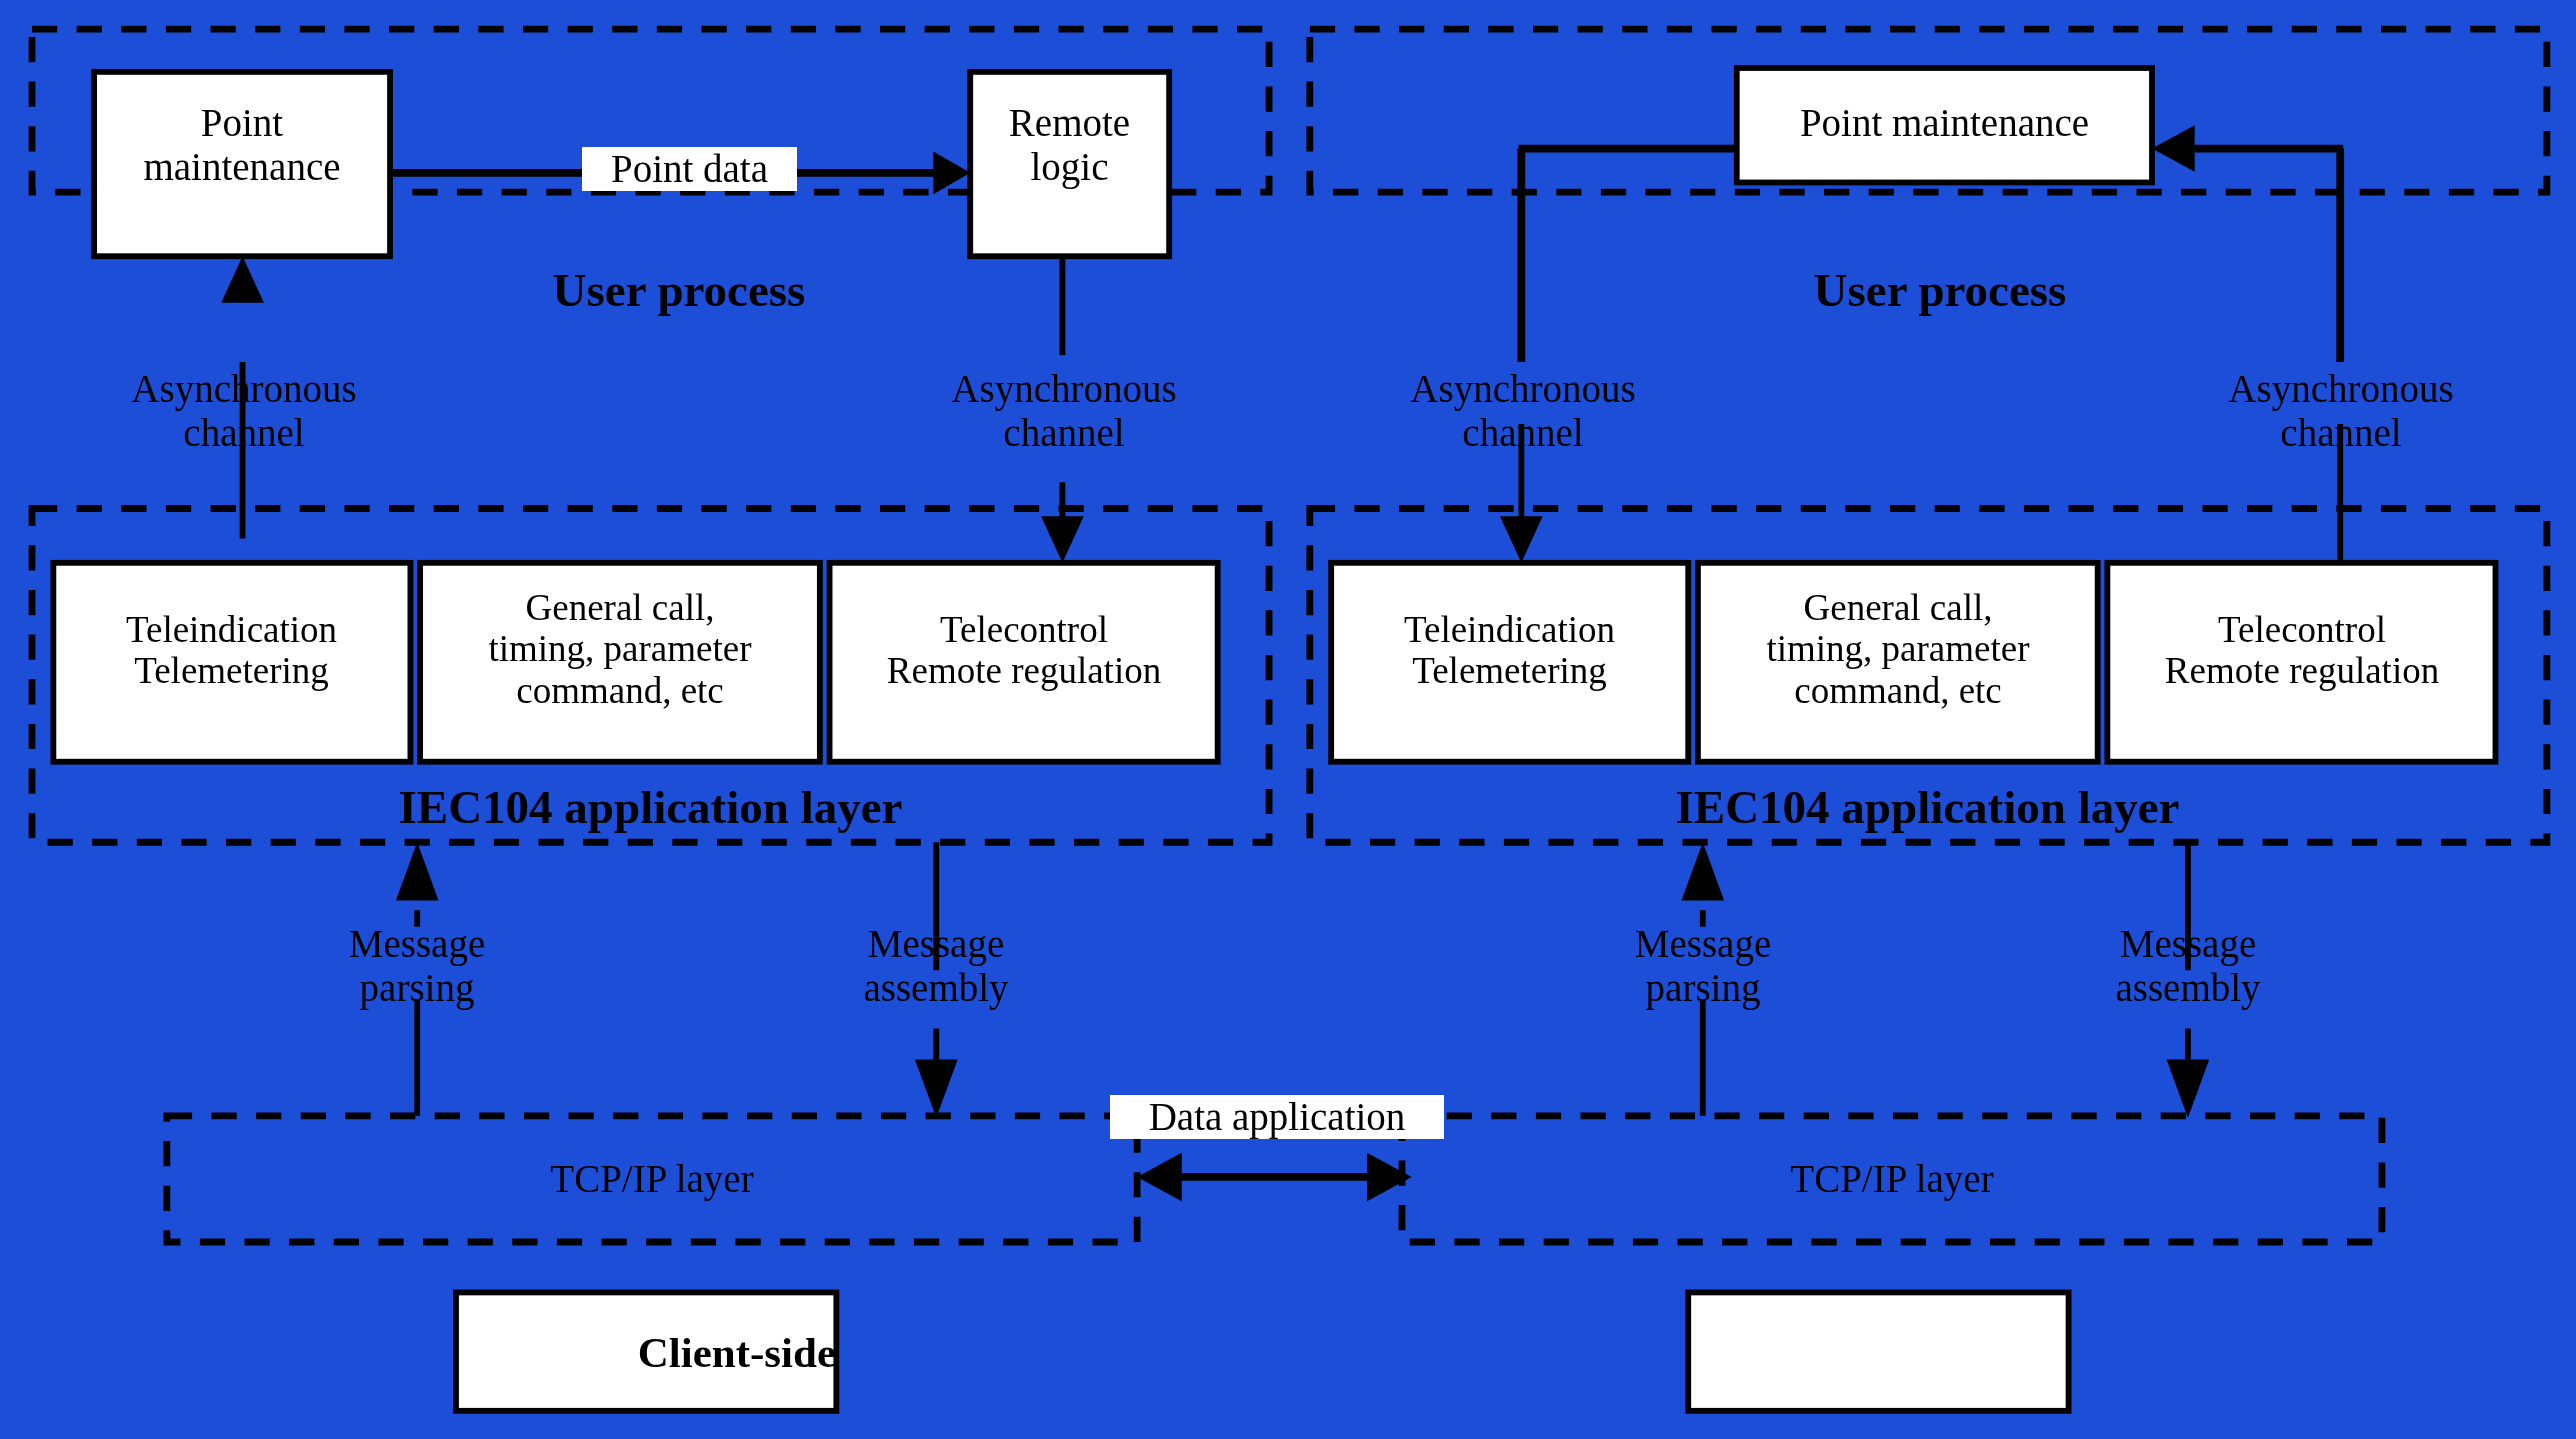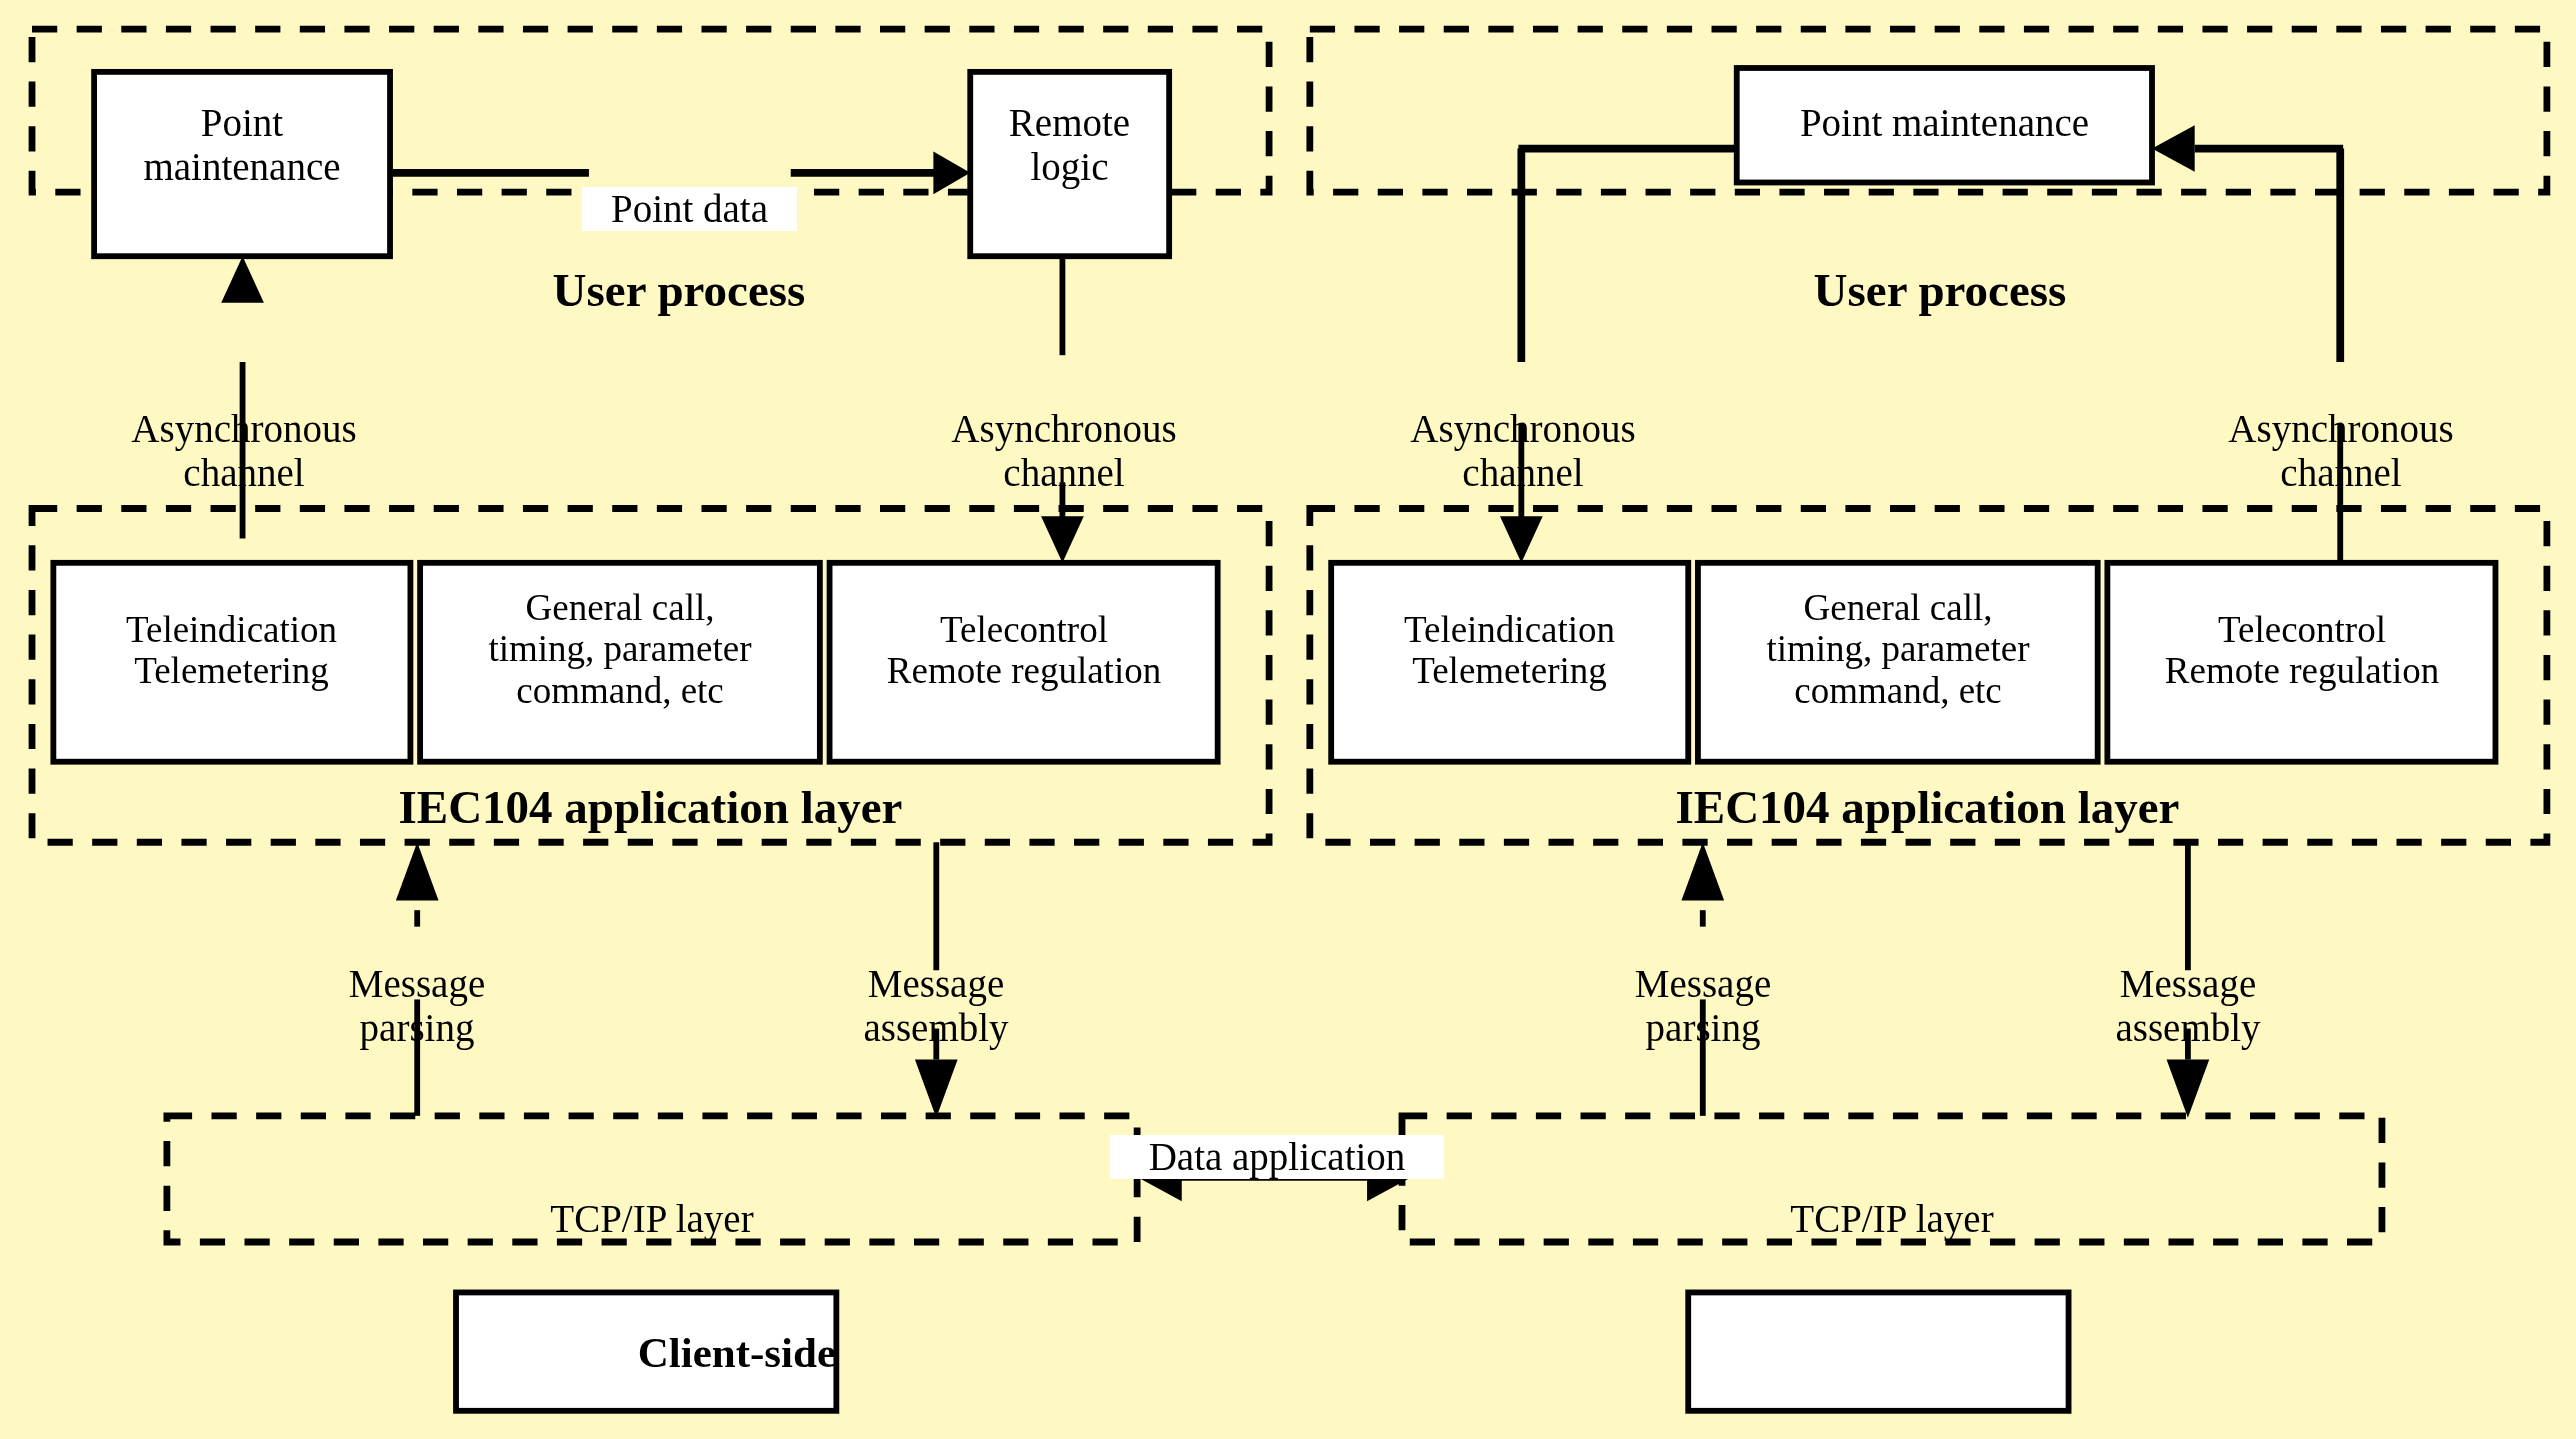--- a/index.html
+++ b/index.html
@@ -4,21 +4,21 @@
 <style>
   html, body {
     margin: 0;
     padding: 0;
     background: #ffffff;
   }
   #stage {
     position: relative;
     width: 2576px;
     height: 1440px;
-    background: #fef9c3;
+    background: #1d4ed8;
     font-family: "Liberation Serif", "DejaVu Serif", serif;
     overflow: hidden;
   }
   svg.layer {
     position: absolute;
     top: 0;
     left: 0;
     width: 2576px;
     height: 1440px;
   }
@@ -61,21 +61,20 @@
   }
   .t-box-sm {
     font-size: 37px;
   }
   .t-bold {
     font-weight: bold;
     font-size: 47px;
   }
   .t-edge {
     font-size: 39px;
-    margin-top: 40px;
   }
   .t-side {
     font-weight: bold;
     font-size: 43px;
     text-align: right;
   }
   .white-bg {
     background: #ffffff;
   }
 </style>

